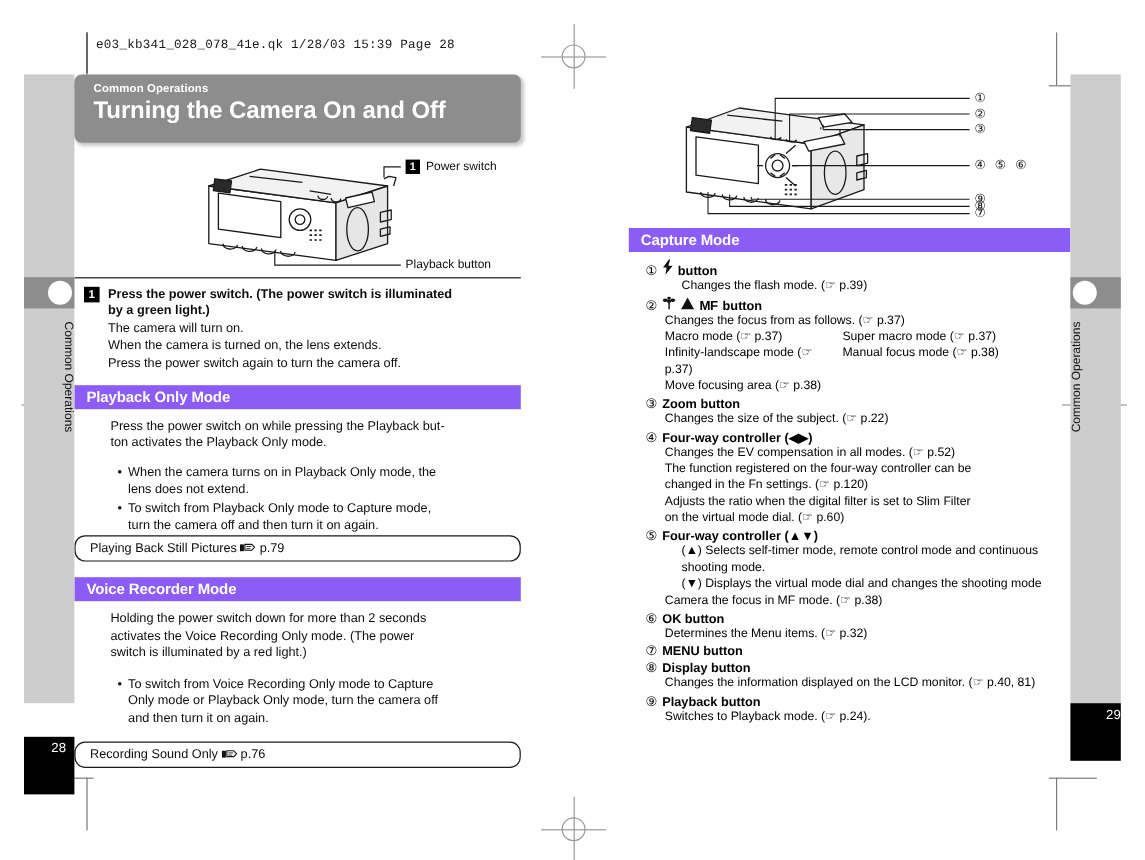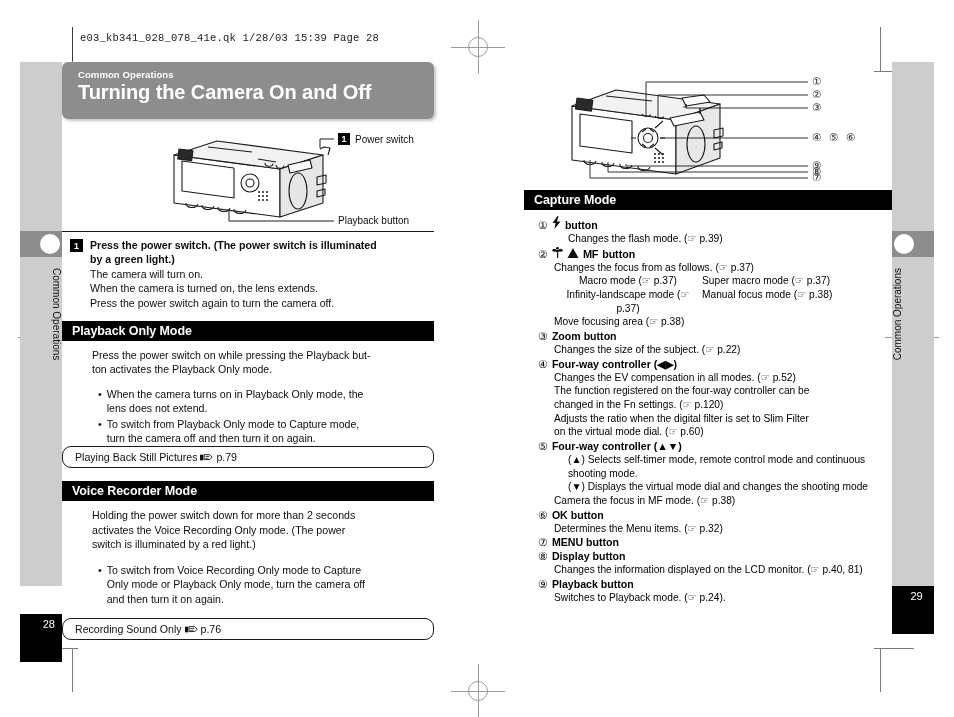--- a/index.html
+++ b/index.html
@@ -55,35 +55,35 @@
     writing-mode: vertical-rl; text-orientation: mixed;
     display: flex; justify-content: flex-start;
   }
   .tabtext-right { transform: rotate(180deg); justify-content: flex-end; }
   .pagenum-box {
     position: absolute; top: 524px; width: 42px; height: 48px;
     background: #000000; color: #ffffff;
     font-size: 11px; text-align: right; padding: 4px 7px 0 0;
   }
   .pagenum-left  { left: -42px; margin-top: 28px; }
-  .pagenum-right { right: -42px; text-align: center; padding: 4px 0 0 7px; }
+  .pagenum-right { right: -42px; text-align: right; padding: 4px 0 0 7px; }
 
   
   .banner {
     position: relative; height: 57px; background: #8d8d8d;
     border-radius: 6px; color: #ffffff; padding: 7px 0 0 16px;
     box-shadow: 2px 2px 3px rgba(0,0,0,.22);
   }
   .banner-sub { font-size: 9.5px; font-weight: bold; letter-spacing: .1px; margin-bottom: 1px; }
   .banner-title { font-size: 20px; font-weight: bold; letter-spacing: -.1px; }
   .banner.nosub { padding-top: 17px; }
 
   
   .secbar {
-    background: #000000; color: #ffffff;
+    background: #8b5cf6; color: #ffffff;
     font-size: 12.5px; font-weight: bold;
     padding: 3px 0 3px 10px; letter-spacing: -.1px;
   }
 
   
   .body { font-size: 10.6px; color: #0d0d0d; line-height: 1.36; }
   .indent { padding-left: 30px; }
   .b { font-weight: bold; }
 
   .step-row { display: flex; gap: 7px; align-items: flex-start; padding-left: 8px; }
@@ -103,21 +103,21 @@
     font-size: 10.6px; padding: 4px 0 4px 12px; color: #0d0d0d;
   }
 
   
   .nlist { padding-left: 14px; }
   .nitem { margin-top: 1px; }
   .nhead { display: flex; gap: 4px; align-items: baseline; font-size: 10.6px; }
   .circnum { font-size: 11px; }
   .ndesc { padding-left: 30px; font-size: 10.2px; line-height: 1.34; }
   .ndesc.tight { padding-left: 16px; }
-  .two-col { display: flex; text-align: center; }
+  .two-col { display: flex; }
   .two-col > div:first-child { width: 148px; }
 
   
   .ico { display: inline-block; vertical-align: -2px; }
   .ico-ref { width: 13px; height: 9px; vertical-align: -1px; }
   .mf { font-family: "Liberation Sans", sans-serif; font-weight: bold; font-size: 11px; letter-spacing: -.3px; }
 
   
   .figure { position: relative; }
   .calltext { position: absolute; font-size: 10px; color: #0d0d0d; white-space: nowrap; }

